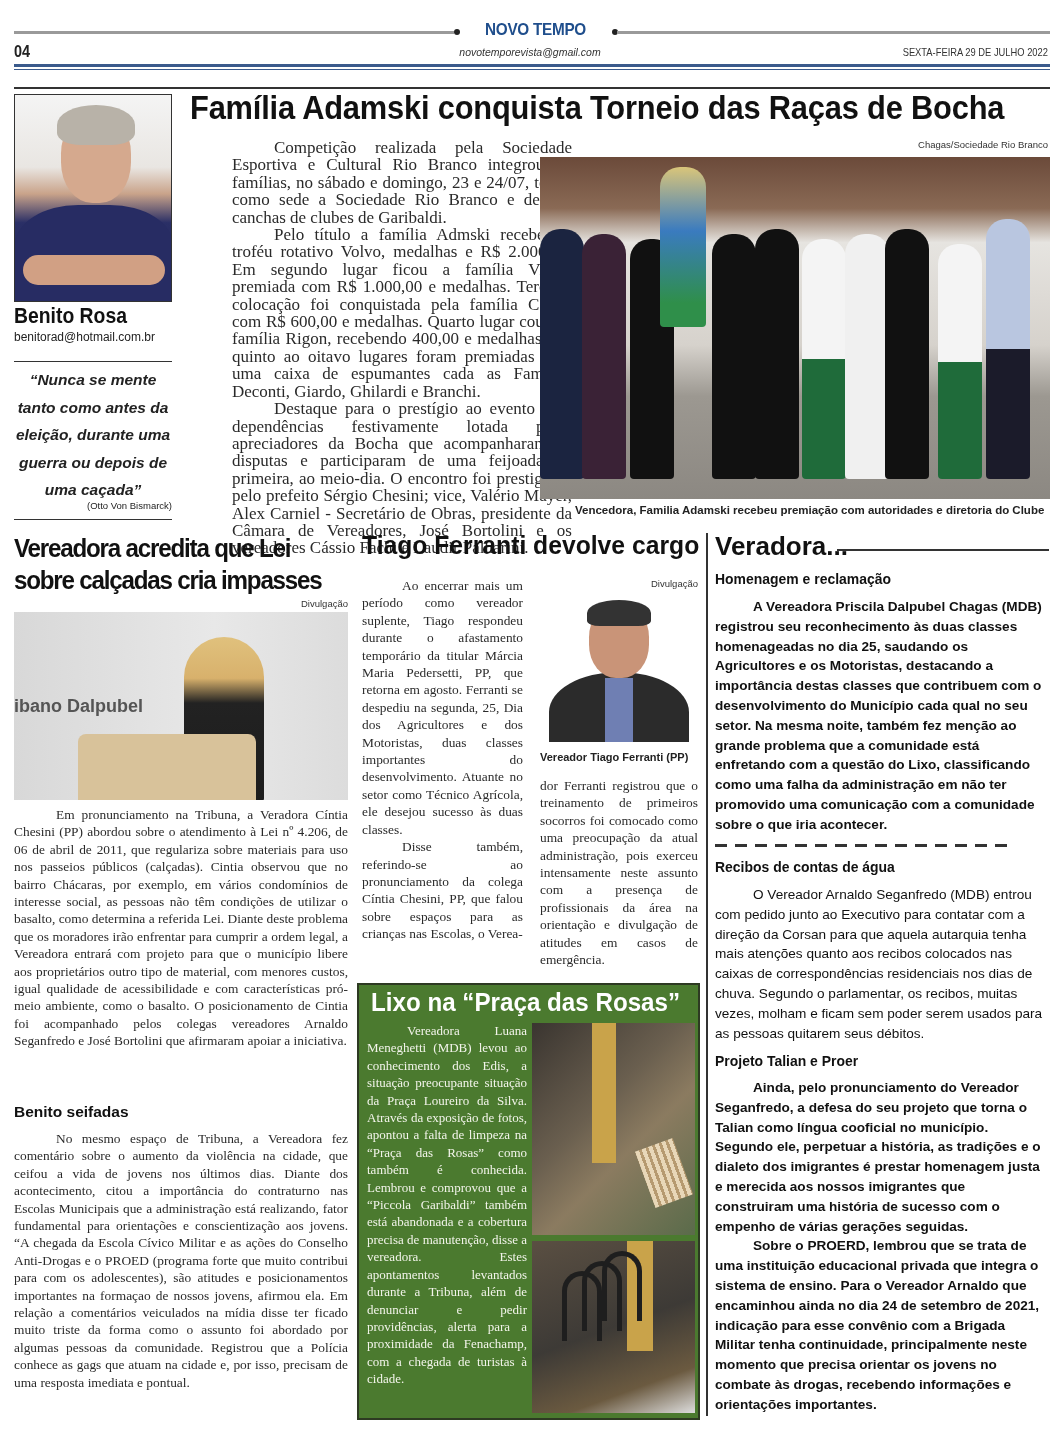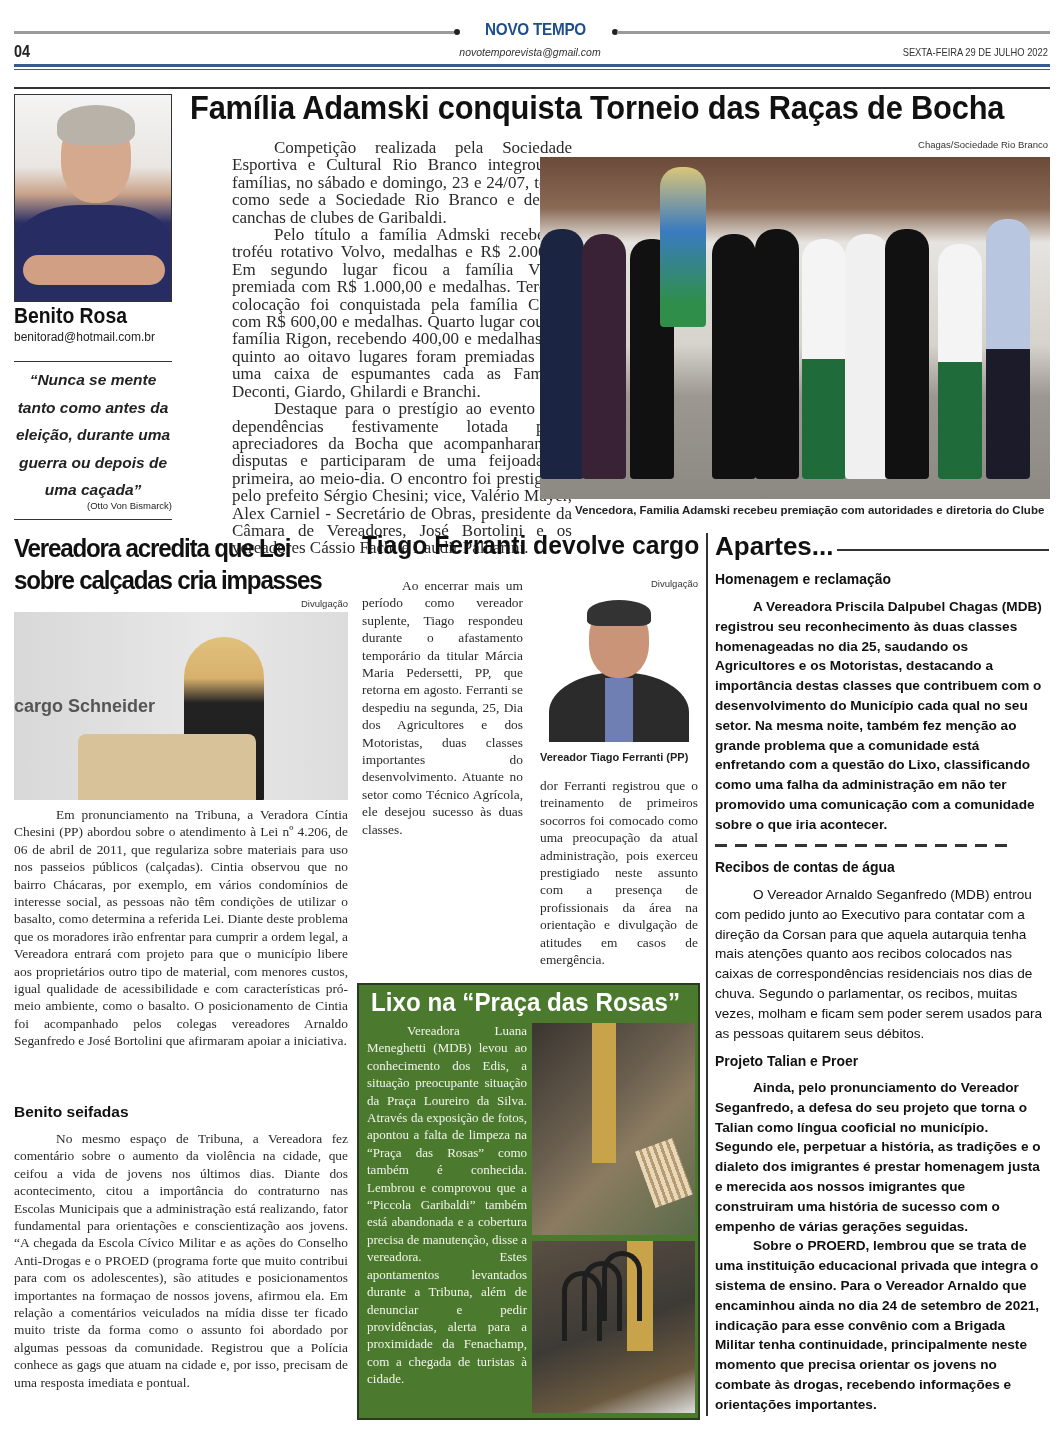--- a/index.html
+++ b/index.html
@@ -141,65 +141,66 @@
   <div class="person" style="left:305px;height:245px;background:#f0f0f0"></div>
   <div class="person" style="left:345px;height:250px;background:#111"></div>
   <div class="person" style="left:398px;height:235px;background:linear-gradient(180deg,#f4f4f4 50%,#1f6b3a 50%)"></div>
   <div class="person" style="left:446px;height:260px;background:linear-gradient(180deg,#b9c6e0 50%,#1b1b2a 50%)"></div>
 </div>
 <div class="lead-caption">Vencedora, Familia Adamski recebeu premiação com autoridades e diretoria do Clube</div>
 
 <div class="calc-headline">Vereadora acredita que Lei sobre calçadas cria impasses</div>
 <div class="photo-credit calc-credit">Divulgação</div>
 <div class="calc-photo">
-  <div class="sign">cargo Schneider</div>
+  <div class="sign">ibano Dalpubel</div>
   <div class="woman"></div>
   <div class="podium"></div>
 </div>
 <div class="calc-body">
   <p>Em pronunciamento na Tribuna, a Veradora Cíntia Chesini (PP) abordou sobre o atendimento à Lei nº 4.206, de 06 de abril de 2011, que regulariza sobre materiais para uso nos passeios públicos (calçadas). Cintia observou que no bairro Chácaras, por exemplo, em vários condomínios de interesse social, as pessoas não têm condições de utilizar o basalto, como determina a referida Lei. Diante deste problema que os moradores irão enfrentar para cumprir a ordem legal, a Vereadora entrará com projeto para que o município libere aos proprietários outro tipo de material, com menores custos, igual qualidade de acessibilidade e com características pró-meio ambiente, como o basalto. O posicionamento de Cintia foi acompanhado pelos colegas vereadores Arnaldo Seganfredo e José Bortolini que afirmaram apoiar a iniciativa.</p>
 </div>
 <div class="vidas-heading">Benito seifadas</div>
 <div class="vidas-body">
   <p>No mesmo espaço de Tribuna, a Vereadora fez comentário sobre o aumento da violência na cidade, que ceifou a vida de jovens nos últimos dias. Diante dos acontecimento, citou a importância do contraturno nas Escolas Municipais que a administração está realizando, fator fundamental para orientações e conscientização aos jovens. “A chegada da Escola Cívico Militar e as ações do Conselho Anti-Drogas e o PROED (programa forte que muito contribui para com os adolescentes), são atitudes e posicionamentos importantes na formaçao de nossos jovens, afirmou ela. Em relação a comentários veiculados na mídia disse ter ficado muito triste da forma como o assunto foi abordado por algumas pessoas da comunidade. Registrou que a Polícia conhece as gags que atuam na cidade e, por isso, precisam de uma resposta imediata e pontual.</p>
 </div>
 
 <div class="tiago-headline">Tiago Ferranti devolve cargo</div>
 <div class="tiago-col1">
   <p>Ao encerrar mais um período como vereador suplente, Tiago respondeu durante o afastamento temporário da titular Márcia Maria Pedersetti, PP, que retorna em agosto. Ferranti se despediu na segunda, 25, Dia dos Agricultores e dos Motoristas, duas classes importantes do desenvolvimento. Atuante no setor como Técnico Agrícola, ele desejou sucesso às duas classes.</p>
+  <p>Disse também, referindo-se ao pronunciamento da colega Cíntia Chesini, PP, que falou sobre espaços para as crianças nas Escolas, o Verea-</p>
 </div>
 <div class="photo-credit tiago-credit">Divulgação</div>
 <div class="tiago-photo">
   <div class="suit"></div>
   <div class="shirt"></div>
   <div class="head"></div>
   <div class="hair"></div>
 </div>
 <div class="tiago-caption">Vereador Tiago Ferranti (PP)</div>
-<div class="tiago-col2">dor Ferranti registrou que o treinamento de primeiros socorros foi comocado como uma preocupação da atual administração, pois exerceu prestigiado neste assunto com a presença de profissionais da área na orientação e divulgação de atitudes em casos de emergência.</div>
+<div class="tiago-col2">dor Ferranti registrou que o treinamento de primeiros socorros foi comocado como uma preocupação da atual administração, pois exerceu intensamente neste assunto com a presença de profissionais da área na orientação e divulgação de atitudes em casos de emergência.</div>
 
 <div class="lixo-box">
   <div class="lixo-headline">Lixo na “Praça das Rosas”</div>
   <div class="lixo-body">
     <p>Vereadora Luana Meneghetti (MDB) levou ao conhecimento dos Edis, a situação preocupante situação da Praça Loureiro da Silva. Através da exposição de fotos, apontou a falta de limpeza na “Praça das Rosas” como também é conhecida. Lembrou e comprovou que a “Piccola Garibaldi” também está abandonada e a cobertura precisa de manutenção, disse a vereadora. Estes apontamentos levantados durante a Tribuna, além de denunciar e pedir providências, alerta para a proximidade da Fenachamp, com a chegada de turistas à cidade.</p>
   </div>
   <div class="lixo-photo1">
     <div class="pillar"></div>
     <div class="pallet"></div>
   </div>
   <div class="lixo-photo2">
     <div class="pillar"></div>
     <div class="arch" style="left:30px;top:30px"></div>
     <div class="arch" style="left:50px;top:20px"></div>
     <div class="arch" style="left:70px;top:10px"></div>
   </div>
 </div>
 
 <div class="col-divider"></div>
-<div class="apartes-title">Apartes...</div>
+<div class="apartes-title">Veradora...</div>
 <div class="apartes-rule"></div>
 
 <div class="apartes-h" style="top:570px">Homenagem e reclamação</div>
 <div class="apartes-p bold" style="top:597px">
   <p>A Vereadora Priscila Dalpubel Chagas (MDB) registrou seu reconhecimento às duas classes homenageadas no dia 25, saudando os Agricultores e os Motoristas, destacando a importância destas classes que contribuem com o desenvolvimento do Município cada qual no seu setor. Na mesma noite, também fez menção ao grande problema que a comunidade está enfretando com a questão do Lixo, classificando como uma falha da administração em não ter promovido uma comunicação com a comunidade sobre o que iria acontecer.</p>
 </div>
 <div class="apartes-dash"></div>
 
 <div class="apartes-h" style="top:858px">Recibos de contas de água</div>
 <div class="apartes-p" style="top:885px">

